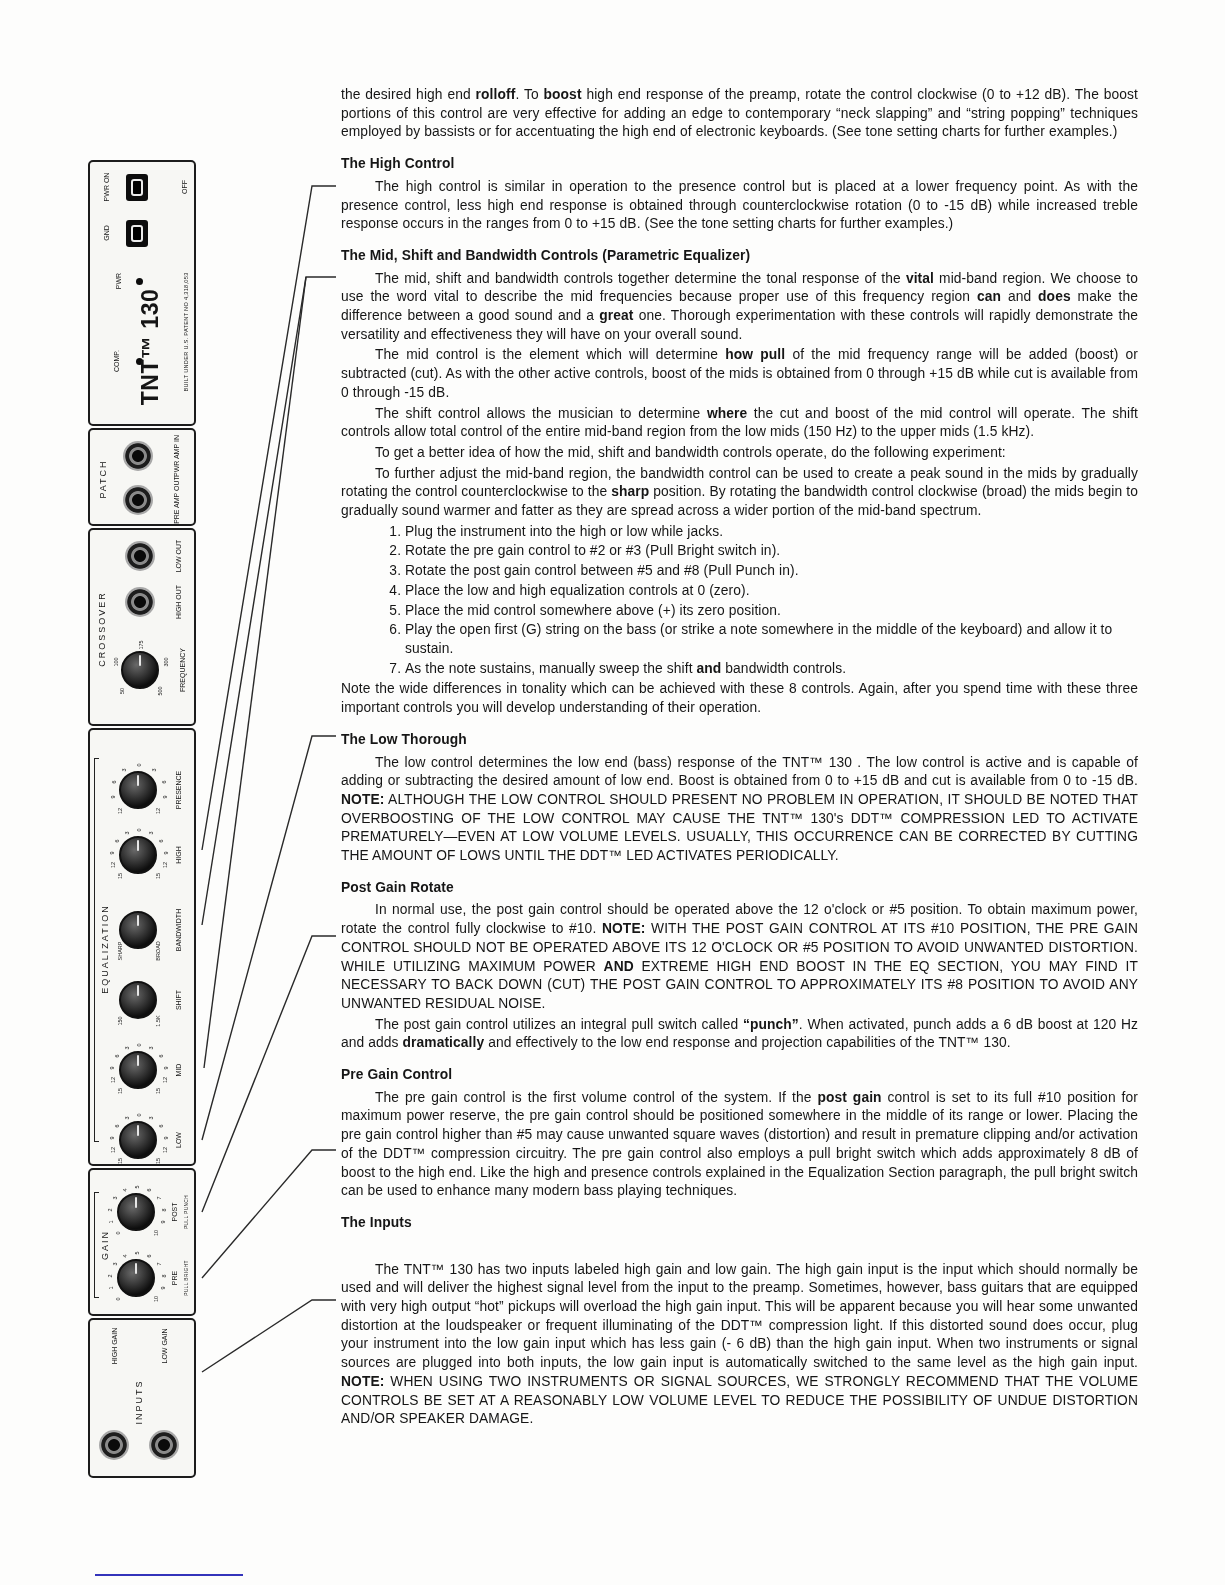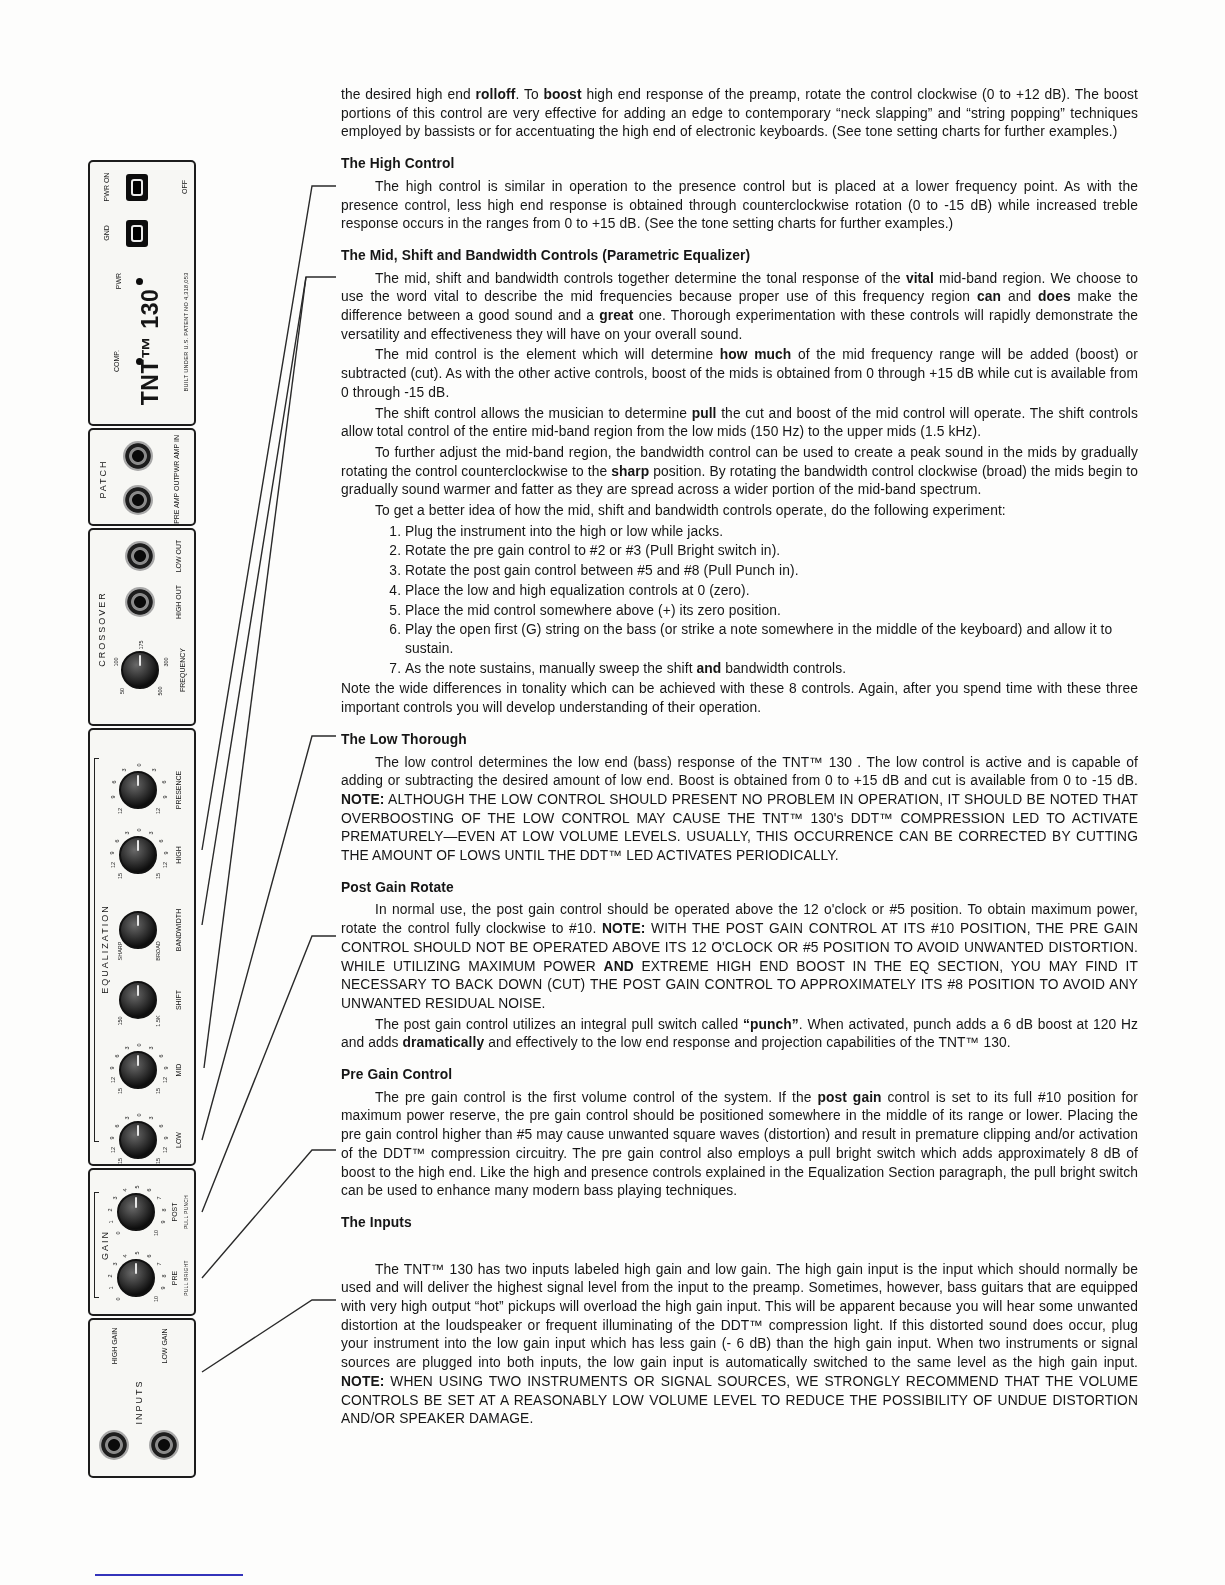--- a/index.html
+++ b/index.html
@@ -228,24 +228,24 @@
 
   <div class="text-col">
 
     <p class="para noindent">the desired high end <b>rolloff</b>. To <b>boost</b> high end response of the preamp, rotate the control clockwise (0 to +12 dB). The boost portions of this control are very effective for adding an edge to contemporary “neck slapping” and “string popping” techniques employed by bassists or for accentuating the high end of electronic keyboards. (See tone setting charts for further examples.)</p>
 
     <h3 class="heading">The High Control</h3>
     <p class="para">The high control is similar in operation to the presence control but is placed at a lower frequency point. As with the presence control, less high end response is obtained through counterclockwise rotation (0 to -15 dB) while increased treble response occurs in the ranges from 0 to +15 dB. (See the tone setting charts for further examples.)</p>
 
     <h3 class="heading">The Mid, Shift and Bandwidth Controls (Parametric Equalizer)</h3>
     <p class="para">The mid, shift and bandwidth controls together determine the tonal response of the <b>vital</b> mid-band region. We choose to use the word vital to describe the mid frequencies because proper use of this frequency region <b>can</b> and <b>does</b> make the difference between a good sound and a <b>great</b> one. Thorough experimentation with these controls will rapidly demonstrate the versatility and effectiveness they will have on your overall sound.</p>
-    <p class="para">The mid control is the element which will determine <b>how much</b> of the mid frequency range will be added (boost) or subtracted (cut). As with the other active controls, boost of the mids is obtained from 0 through +15 dB while cut is available from 0 through -15 dB.</p>
-    <p class="para">The shift control allows the musician to determine <b>pull</b> the cut and boost of the mid control will operate. The shift controls allow total control of the entire mid-band region from the low mids (150 Hz) to the upper mids (1.5 kHz).</p>
+    <p class="para">The mid control is the element which will determine <b>how pull</b> of the mid frequency range will be added (boost) or subtracted (cut). As with the other active controls, boost of the mids is obtained from 0 through +15 dB while cut is available from 0 through -15 dB.</p>
+    <p class="para">The shift control allows the musician to determine <b>where</b> the cut and boost of the mid control will operate. The shift controls allow total control of the entire mid-band region from the low mids (150 Hz) to the upper mids (1.5 kHz).</p>
+    <p class="para">To get a better idea of how the mid, shift and bandwidth controls operate, do the following experiment:</p>
     <p class="para">To further adjust the mid-band region, the bandwidth control can be used to create a peak sound in the mids by gradually rotating the control counterclockwise to the <b>sharp</b> position. By rotating the bandwidth control clockwise (broad) the mids begin to gradually sound warmer and fatter as they are spread across a wider portion of the mid-band spectrum.</p>
-    <p class="para">To get a better idea of how the mid, shift and bandwidth controls operate, do the following experiment:</p>
     <ol class="experiment">
       <li>Plug the instrument into the high or low while jacks.</li>
       <li>Rotate the pre gain control to #2 or #3 (Pull Bright switch in).</li>
       <li>Rotate the post gain control between #5 and #8 (Pull Punch in).</li>
       <li>Place the low and high equalization controls at 0 (zero).</li>
       <li>Place the mid control somewhere above (+) its zero position.</li>
       <li>Play the open first (G) string on the bass (or strike a note somewhere in the middle of the keyboard) and allow it to sustain.</li>
       <li>As the note sustains, manually sweep the shift <b>and</b> bandwidth controls.</li>
     </ol>
     <p class="para noindent">Note the wide differences in tonality which can be achieved with these 8 controls. Again, after you spend time with these three important controls you will develop understanding of their operation.</p>

